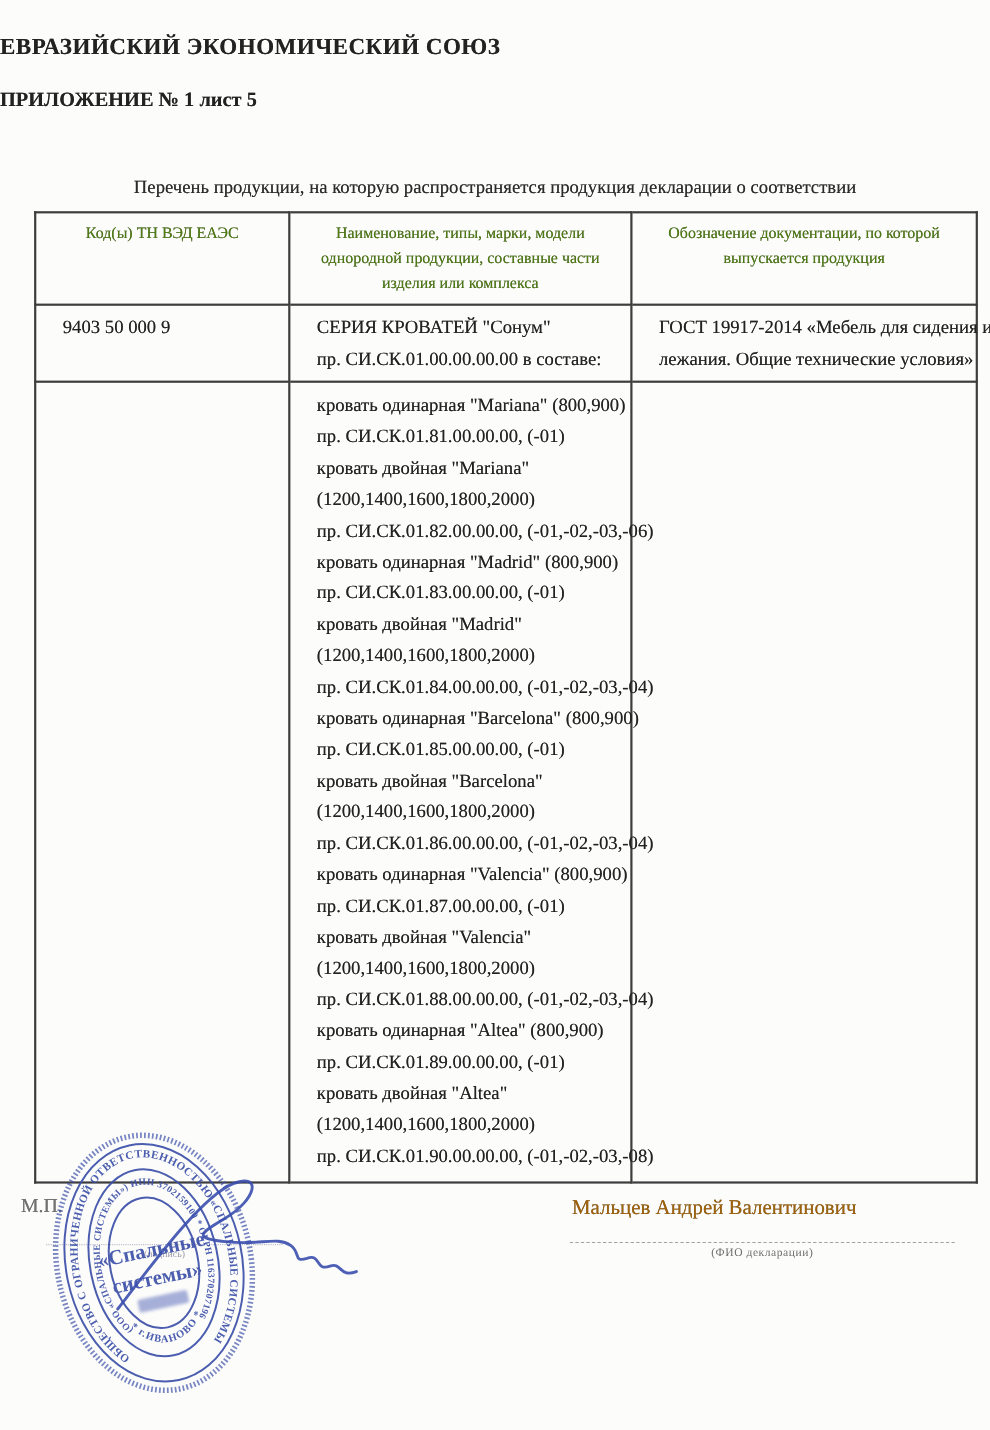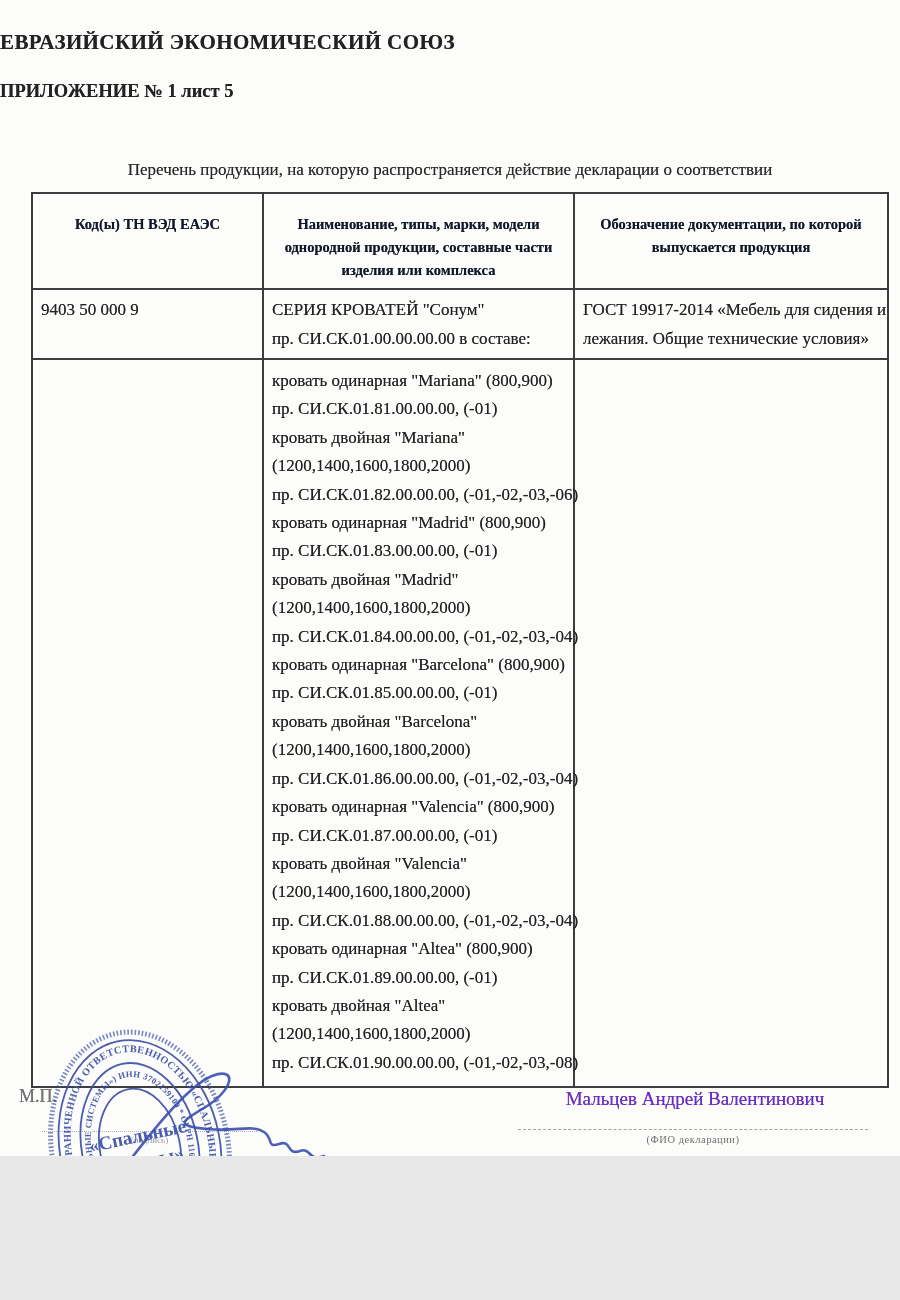--- a/index.html
+++ b/index.html
@@ -1,68 +1,68 @@
 <!DOCTYPE html>
 <html><head>
 <meta charset="utf-8">
 <style>
   * { margin:0; padding:0; box-sizing:border-box; }
   html,body { background:#e8e8e8; }
   .page {
-    position:relative; width:900px; height:1156px;
+    position:relative; width:900px; height:1300px;
     background:#fcfcfb; overflow:hidden;
     font-family:"Liberation Serif", serif; color:#222;
   }
   .scan-text { text-shadow:0 0 0.6px rgba(30,30,30,.65); }
   .t1 { position:absolute; top:30px;  left:0; width:100%; font-size:21px; font-weight:bold; letter-spacing:.4px; }
   .t2 { position:absolute; top:81px;  left:0; width:100%; font-size:18.5px; font-weight:bold; }
   .t3 { position:absolute; top:104px; left:0; width:100%; font-size:19.5px; font-weight:bold; }
   .caption { position:absolute; top:160px; left:0; width:100%; text-align:center; font-size:17px; color:#2b2b2b; }
 
   
   table.products {
     position:absolute; left:31px; top:192px; width:856px;
     border-collapse:collapse; table-layout:fixed;
   }
   table.products th, table.products td {
     border:2px solid #3d3d3d; vertical-align:top;
   }
   table.products th {
-    font-size:14.5px; line-height:23px; font-weight:bold;
-    text-align:center; padding:19px 14px 6px 14px; height:70px; color:#0f172a;
+    font-size:14.5px; line-height:23px; font-weight:normal;
+    text-align:center; padding:7px 14px 6px 14px; height:70px; color:#4d7c0f;
   }
-  table.products td { padding:5px 8px; }
+  table.products td { padding:5px 24px; }
   td.cell-code   { font-size:17px; line-height:29px; }
   .cell-lines    { font-size:17px; line-height:29px; }
   .cell-lines div { white-space:nowrap; }
   tr.row-main  td { height:68px; }
   tr.row-list  td { height:728px; }
   tr.row-list .cell-lines { line-height:28.4px; padding-top:2px; }
 
   
   .seal-mark { position:absolute; left:19px; top:1086px; font-size:18px; font-weight:normal; color:#737373; z-index:1; }
 
   .sign-line-left  { position:absolute; left:42px;  top:1131px; width:215px; border-top:1px dotted #b5b5c0; z-index:1; }
   .sign-label-left { position:absolute; left:42px;  top:1135px; width:215px; text-align:center; font-size:9px; color:#9a9aa8; z-index:1; }
 
-  .applicant-name  { position:absolute; left:520px; top:1088px; width:350px; text-align:center; font-size:19px; color:#6d28d9; z-index:1; }
+  .applicant-name  { position:absolute; left:520px; top:1088px; width:350px; text-align:left; font-size:19px; color:#a16207; z-index:1; }
   .sign-line-right { position:absolute; left:518px; top:1129px; width:350px; border-top:1px dashed #a2a2a2; z-index:1; }
   .sign-label-right{ position:absolute; left:518px; top:1134px; width:350px; text-align:center; font-size:10.5px; color:#6f6f6f; letter-spacing:.5px; z-index:1; }
 
   .stamp-svg     { position:absolute; left:42px; top:1024px; z-index:2; }
   .signature-svg { position:absolute; left:52px; top:1050px; z-index:3; }
 </style>
 </head>
 <body>
 
 <div class="page">
 
   <div class="t1 scan-text">ЕВРАЗИЙСКИЙ ЭКОНОМИЧЕСКИЙ СОЮЗ</div>
   <div class="t2 scan-text">ПРИЛОЖЕНИЕ № 1 лист 5</div>
-  <div class="caption scan-text">Перечень продукции, на которую распространяется действие декларации о соответствии</div>
+  <div class="caption scan-text">Перечень продукции, на которую распространяется продукция декларации о соответствии</div>
 
   <table class="products">
     <colgroup>
       <col style="width:231px">
         <col style="width:311px">
         <col style="width:314px">
     </colgroup>
     <tbody>
         <tr>
       <th class="scan-text">Код(ы) ТН ВЭД ЕАЭС</th>

